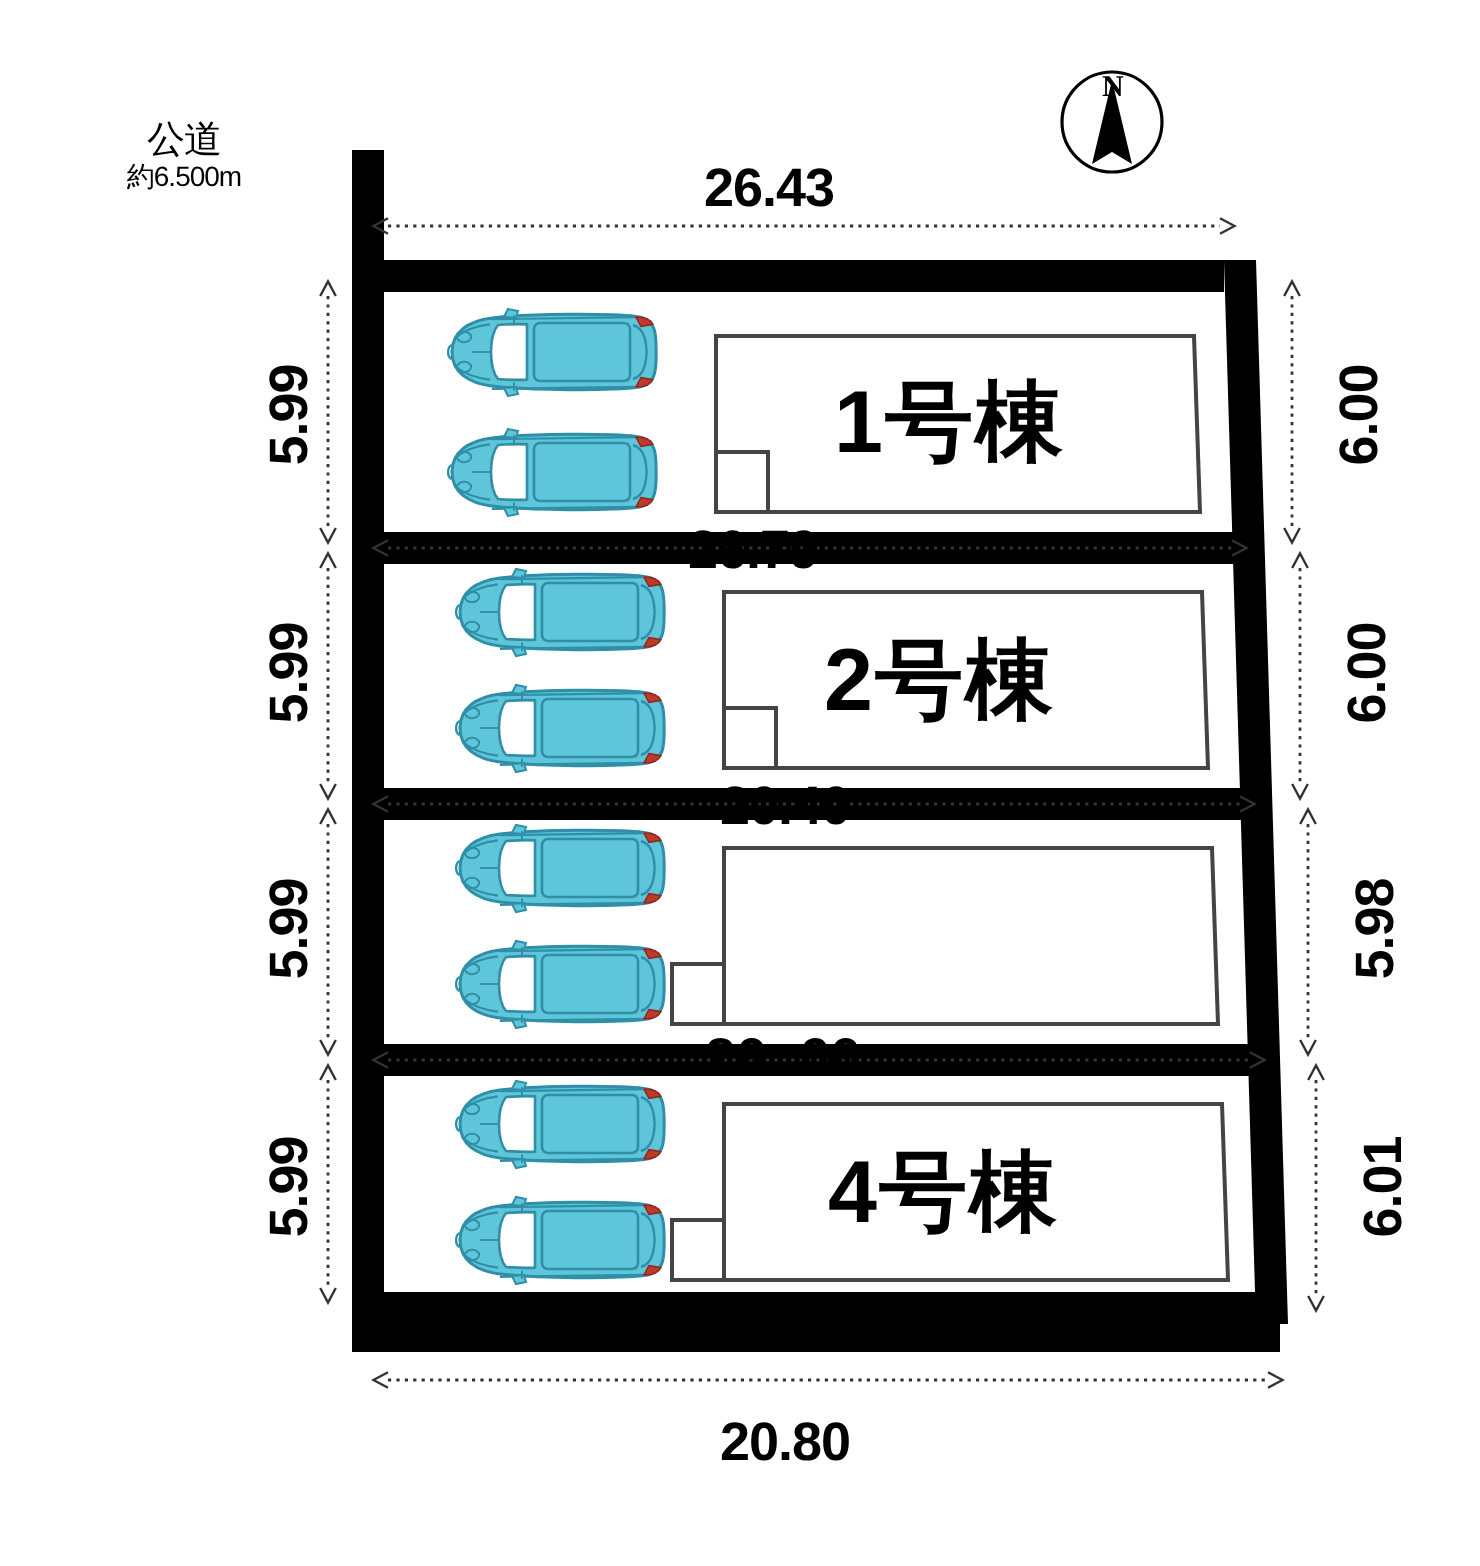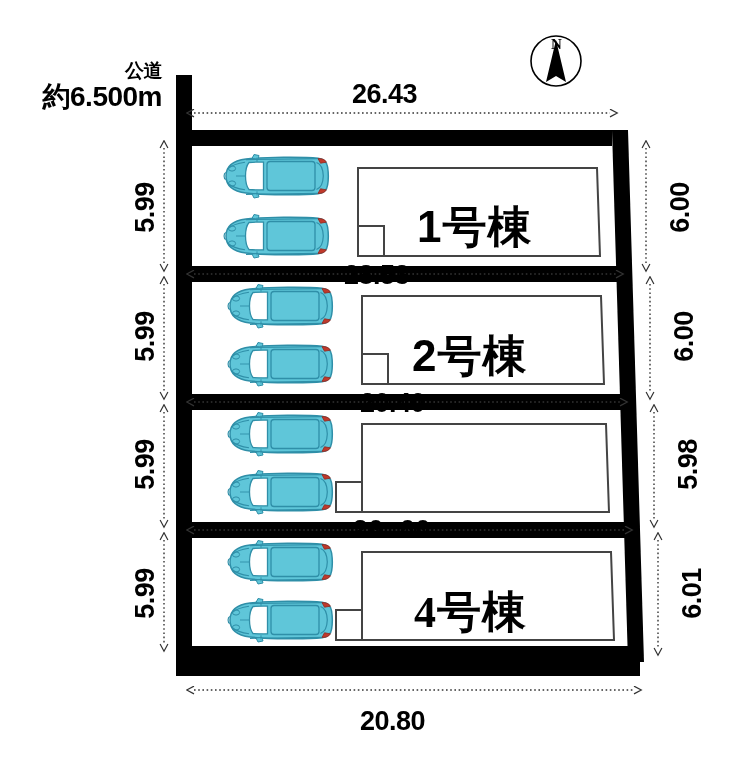--- a/index.html
+++ b/index.html
@@ -25,51 +25,50 @@
   svg.plan {
     display: block;
     width: 740px;
     height: 783px;
   }
   .road-label {
     position: absolute;
     left: 22px;
     top: 60px;
     width: 140px;
-    text-align: right;
-    font-weight: bold;
+    text-align: center;
+    font-weight: normal;
     line-height: 1.12;
     letter-spacing: -0.5px;
   }
   .road-label .ln1 {
     display: block;
     font-size: 19px;
   }
   .road-label .ln2 {
     display: block;
-    font-size: 28px;
+    font-size: 14px;
   }
   .dim-text {
     position: absolute;
     font-weight: bold;
     font-size: 27px;
     letter-spacing: -0.5px;
     white-space: nowrap;
   }
   .dim-text.vert {
     transform-origin: 50% 50%;
     transform: rotate(-90deg);
   }
   .bldg-label {
     position: absolute;
     font-weight: bold;
     font-size: 44px;
     letter-spacing: 1px;
     white-space: nowrap;
-    margin-top: 16px;
   }
   .compass-n {
     position: absolute;
     font-family: "Liberation Serif", serif;
     font-weight: bold;
     font-size: 15px;
   }
 </style>
 </head>
 <body>
@@ -218,32 +217,32 @@
   </svg>
 
   <div class="road-label">
     <span class="ln1">公道</span>
     <span class="ln2">約6.500m</span>
   </div>
 
   <div class="compass-n" style="left:551px; top:36px;">N</div>
 
   <div class="dim-text" style="left:352px; top:79px;">26.43</div>
-  <div class="dim-text" style="left:344px; top:260px;">28.53</div>
+  <div class="dim-text" style="left:344px; top:260px;">26.79</div>
   <div class="dim-text" style="left:360px; top:388px;">20.40</div>
   <div class="dim-text" style="left:352px; top:516px;font-family:Liberation Mono, monospace;">20.60</div>
   <div class="dim-text" style="left:360px; top:706px;">20.80</div>
 
   <div class="dim-text vert" style="left:105px; top:192px; width:80px; text-align:center;">5.99</div>
   <div class="dim-text vert" style="left:105px; top:321px; width:80px; text-align:center;">5.99</div>
   <div class="dim-text vert" style="left:105px; top:449px; width:80px; text-align:center;">5.99</div>
   <div class="dim-text vert" style="left:105px; top:578px; width:80px; text-align:center;">5.99</div>
 
   <div class="dim-text vert" style="left:640px; top:192px; width:80px; text-align:center;">6.00</div>
   <div class="dim-text vert" style="left:644px; top:321px; width:80px; text-align:center;">6.00</div>
   <div class="dim-text vert" style="left:648px; top:449px; width:80px; text-align:center;">5.98</div>
   <div class="dim-text vert" style="left:652px; top:578px; width:80px; text-align:center;">6.01</div>
 
   <div class="bldg-label" style="left:417px; top:182px;">1号棟</div>
   <div class="bldg-label" style="left:412px; top:311px;">2号棟</div>
-  <div class="bldg-label" style="left:414px; top:567px;font-family:Liberation Serif, serif;">4号棟</div>
+  <div class="bldg-label" style="left:414px; top:567px;">4号棟</div>
 
 </div>
 
 </body></html>

